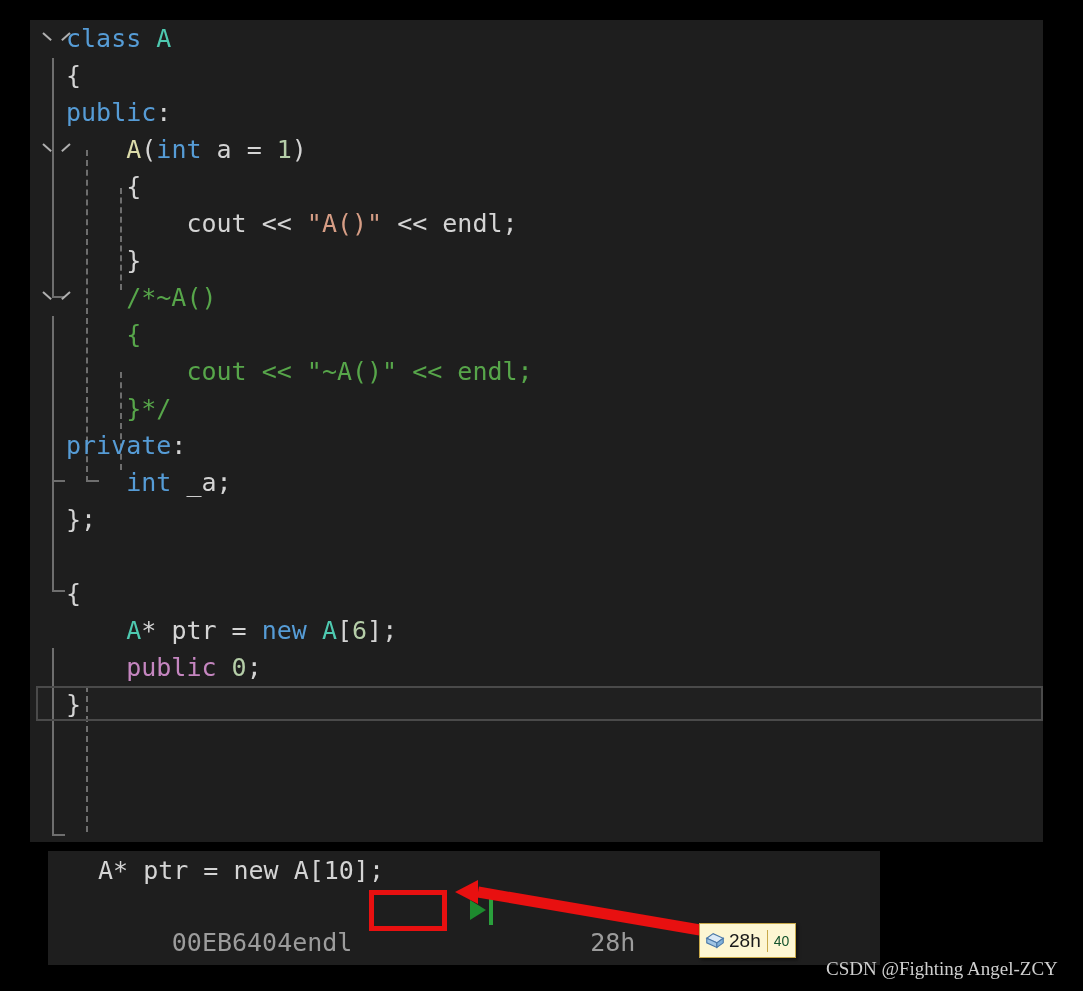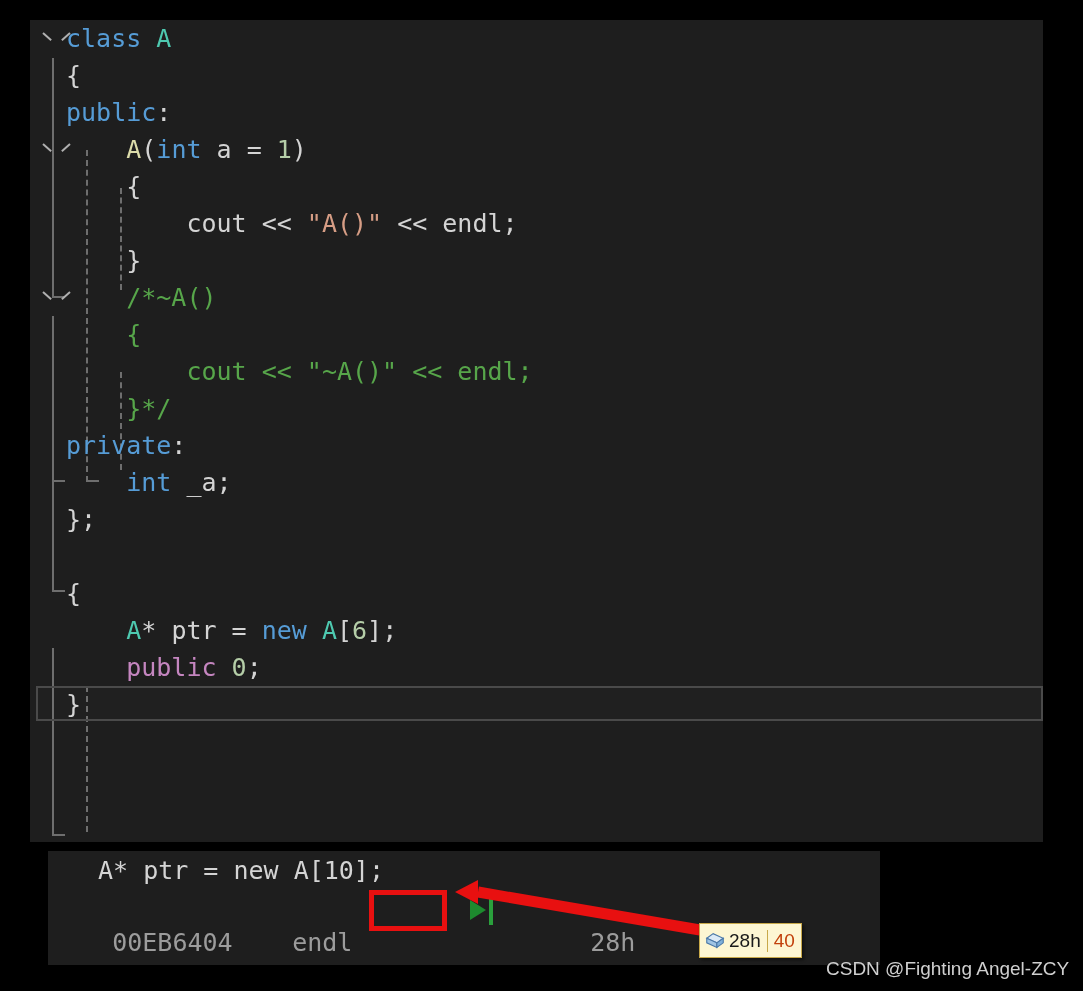--- a/index.html
+++ b/index.html
@@ -130,21 +130,21 @@
   }
   .asm-row {
     position: absolute;
     left: 0;
     font-size: 25px;
     line-height: 36px;
     white-space: pre;
     font-family: "DejaVu Sans Mono", monospace;
     color: #9c9c9c;
   }
-  .asm-row .addr { display: inline-block; width: 180px; padding-left: 4px; }
+  .asm-row .addr { display: inline-block; width: 180px; padding-left: 4px; text-align: right; }
   .asm-row .mnem { display: inline-block; width: 150px; }
   .asm-row .oper { display: inline; }
 
   
   #red-box {
     position: absolute;
     left: 369px;
     top: 890px;
     width: 78px;
     height: 41px;
@@ -198,33 +198,33 @@
     color: #1a1a1a;
     padding: 0 6px 0 3px;
     line-height: 1;
   }
   #datatip .tip-sep {
     width: 1px;
     height: 22px;
     background: #c8a94a;
   }
   #datatip .tip-extra {
-    font-size: 19px;
-    color: #c2410c;
+    font-size: 14px;
+    color: #14532d;
     padding-left: 6px;
     line-height: 1;
   }
   .cube-icon { width: 22px; height: 22px; display: block; }
 
   
   #watermark {
     position: absolute;
     left: 826px;
     top: 958px;
-    font-family: Liberation Sans, sans-serif;
+    font-family: Liberation Serif, serif;
     font-size: 19px;
     color: #cfcfcf;
     white-space: nowrap;
   }
 </style>
 </head>
 <body>
 
 <div id="change-bar"></div>
 

